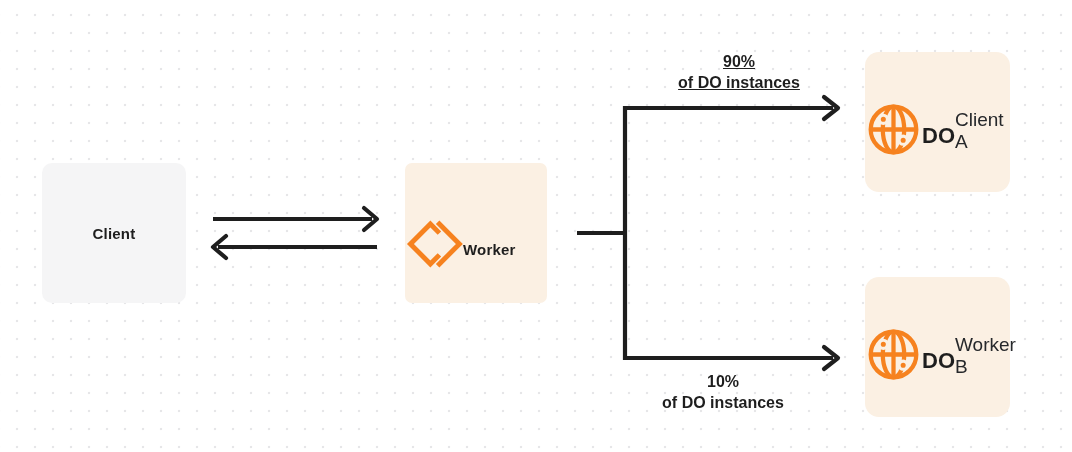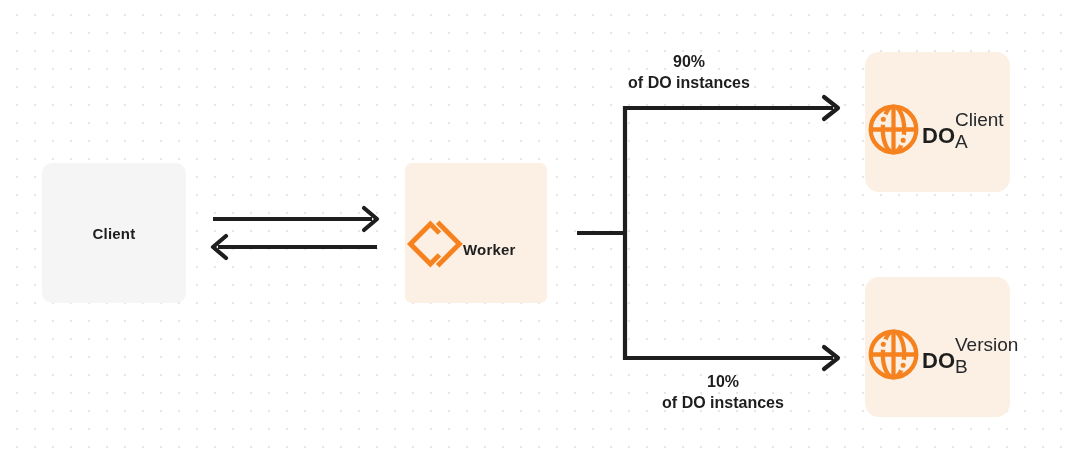--- a/index.html
+++ b/index.html
@@ -38,21 +38,21 @@
   .node-do-a{top:52px;}
   .node-do-b{top:277px;}
   .node-label{font-size:15px;font-weight:bold;letter-spacing:.2px;}
   .worker-label{margin-top:12px;}
   .do-title{font-size:22px;font-weight:bold;margin-top:13px;}
   .do-subtitle{font-size:19px;font-weight:normal;margin-top:2px;color:#26282b;}
   .edge-label{
     position:absolute;width:210px;text-align:center;
     font-size:16px;font-weight:bold;line-height:21px;
   }
-  .edge-label-top{left:584px;top:51px;}
+  .edge-label-top{left:634px;top:51px;text-decoration:underline;}
   .edge-label-bottom{left:618px;top:371px;}
   .icon-box{display:flex;align-items:center;justify-content:center;}
 </style>
 </head>
 <body>
 
 <div class="canvas">
 
   <svg class="connector-layer" width="1072" height="452" viewBox="0 0 1072 452" fill="none" stroke="#1e1e1e" stroke-width="4.2">
 
@@ -123,16 +123,16 @@
       <svg width="57" height="57" viewBox="0 0 56 56" fill="none" stroke="#f6821f" stroke-width="4.2">
         <circle cx="28" cy="28" r="22.4"></circle>
         <ellipse cx="28" cy="28" rx="10.5" ry="22.4"></ellipse>
         <path d="M28 5.6 V50.4"></path>
         <path d="M5.6 28 H50.4"></path>
         <circle cx="18" cy="18" r="4" fill="#f6821f" stroke="#fbf0e3" stroke-width="3"></circle>
         <circle cx="37.5" cy="38.5" r="4" fill="#f6821f" stroke="#fbf0e3" stroke-width="3"></circle>
       </svg>
     </div>
     <div class="do-title">DO</div>
-    <div class="do-subtitle">Version B</div>
+    <div class="do-subtitle">Worker B</div>
   </div>
 
 </div>
 
 </body></html>

